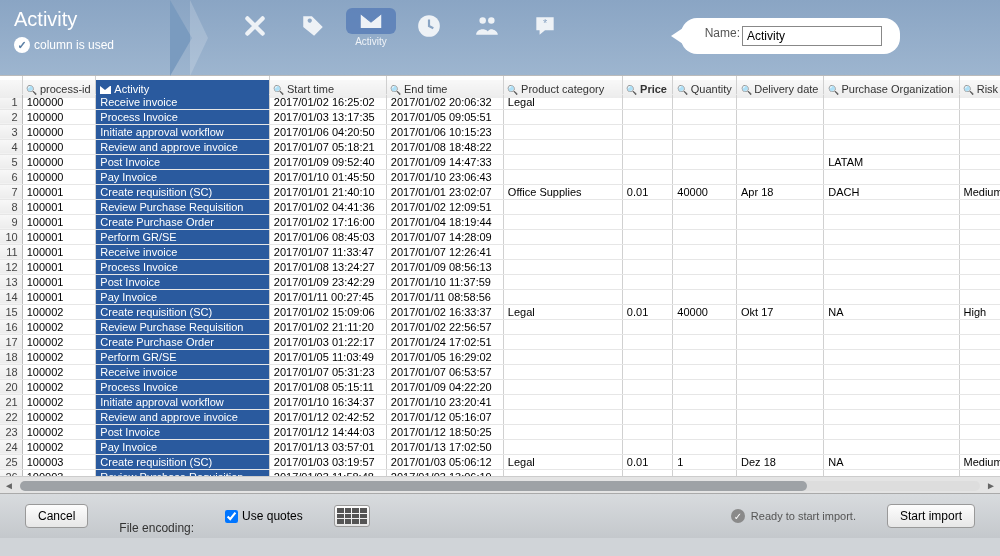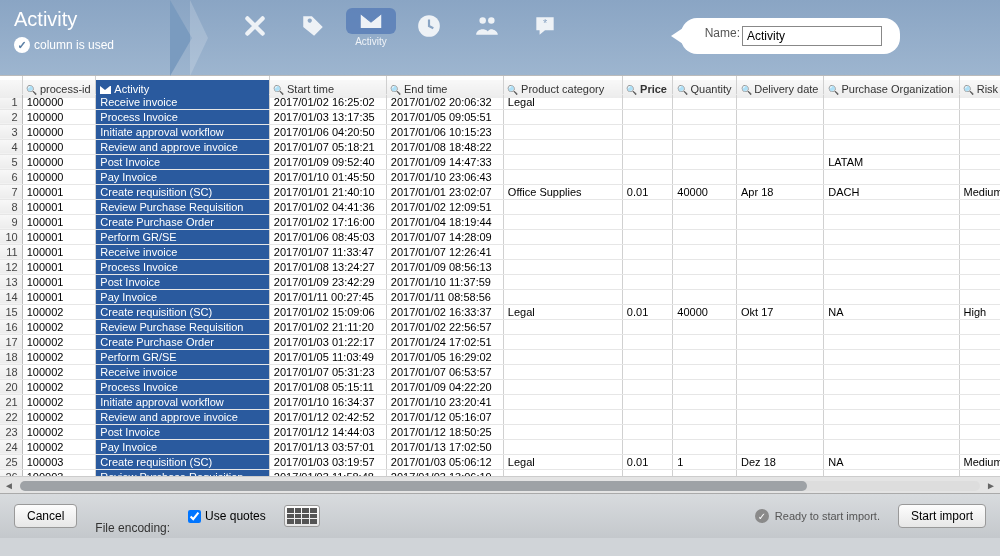--- a/index.html
+++ b/index.html
@@ -34,35 +34,35 @@
 th { background: linear-gradient(#f8f8f8,#ececec); font-weight: normal; color: #333; position: sticky; top: 4px; height: 18px; }
 th .mag { color: #888; margin-right: 2px; font-size: 9px; }
 .col-rownum { width: 22px; background: linear-gradient(#f8f8f8,#ececec); text-align: right; color: #444; }
 td.rownum { background: linear-gradient(#f8f8f8,#ececec); text-align: right; color: #444; border-right: 1px solid #bbb; }
 .col-pid { width: 64px; }
 .col-act { width: 172px; }
 .col-st { width: 116px; }
 .col-et { width: 116px; }
 .col-cat { width: 118px; }
 .col-price { width: 50px; font-weight: bold; }
-.col-qty { width: 54px; }
+.col-qty { width: 54px; text-align: center; }
 .col-date { width: 80px; }
 .col-org { width: 118px; }
 .col-risk { width: 50px; }
 td.activity-cell { background: #2a5a9e; color: #fff; }
 th.activity-head { background: #2a5a9e; color: #fff; }
 .env-icon { display:inline-block; width:11px; height:8px; background:#fff; position:relative; margin-right:3px; vertical-align: middle; }
 th.activity-head .env-icon:before { content:""; position:absolute; top:0; left:0; border-left:5.5px solid transparent; border-right:5.5px solid transparent; border-top:4px solid #2a5a9e; }
 
 .scrollbar-bottom { height: 18px; background: #e4e4e4; border-top:1px solid #ccc; display:flex; align-items:center; padding: 0 4px; }
 .sb-track { flex:1; height:10px; background:#ddd; border-radius:5px; position:relative; margin:0 6px;}
 .sb-thumb { position:absolute; left:0; width:82%; height:10px; background:#9ea2a6; border-radius:5px; }
 .sb-arrow { width:10px; color:#666; text-align:center; cursor:pointer; font-size:10px; }
 
-.footer { height: 45px; background: linear-gradient(#d8dbde,#c4c8cc); border-top:1px solid #aaa; display:flex; align-items:center; padding: 0 14px; gap: 18px; }
+.footer { height: 45px; background: linear-gradient(#d8dbde,#c4c8cc); border-top:1px solid #aaa; display:flex; align-items:center; padding: 0 25px; gap: 31px; }
 .btn { background: linear-gradient(#fdfdfd,#e7e7e7); border:1px solid #999; border-radius:4px; padding: 4px 12px; font-size:12px; cursor:pointer; }
 .fe-label { color:#333;margin-top:24px; }
 .select { background: linear-gradient(#fdfdfd,#e7e7e7); border:1px solid #999; border-radius:4px; padding: 3px 6px; width:120px; display:flex; justify-content:space-between; align-items:center; cursor:pointer; }
 .chkwrap { display:flex; align-items:center; gap:4px; }
 .datepick { width:36px; height:22px; border:1px solid #999; border-radius:3px; background:linear-gradient(#fdfdfd,#e7e7e7); display:grid; grid-template-columns: repeat(4, 1fr); grid-template-rows: repeat(3, 1fr); padding:2px; gap:1px; cursor:pointer;}
 .datepick div{ background:#555; }
 .spacer { flex:1; }
 .ready { display:flex; align-items:center; gap:6px; color:#555; font-size:11px;}
 .ready .ok { width:14px; height:14px; border-radius:50%; background:#8a8a8a; display:flex; align-items:center; justify-content:center; color:#fff; font-size:10px;}
 </style>

